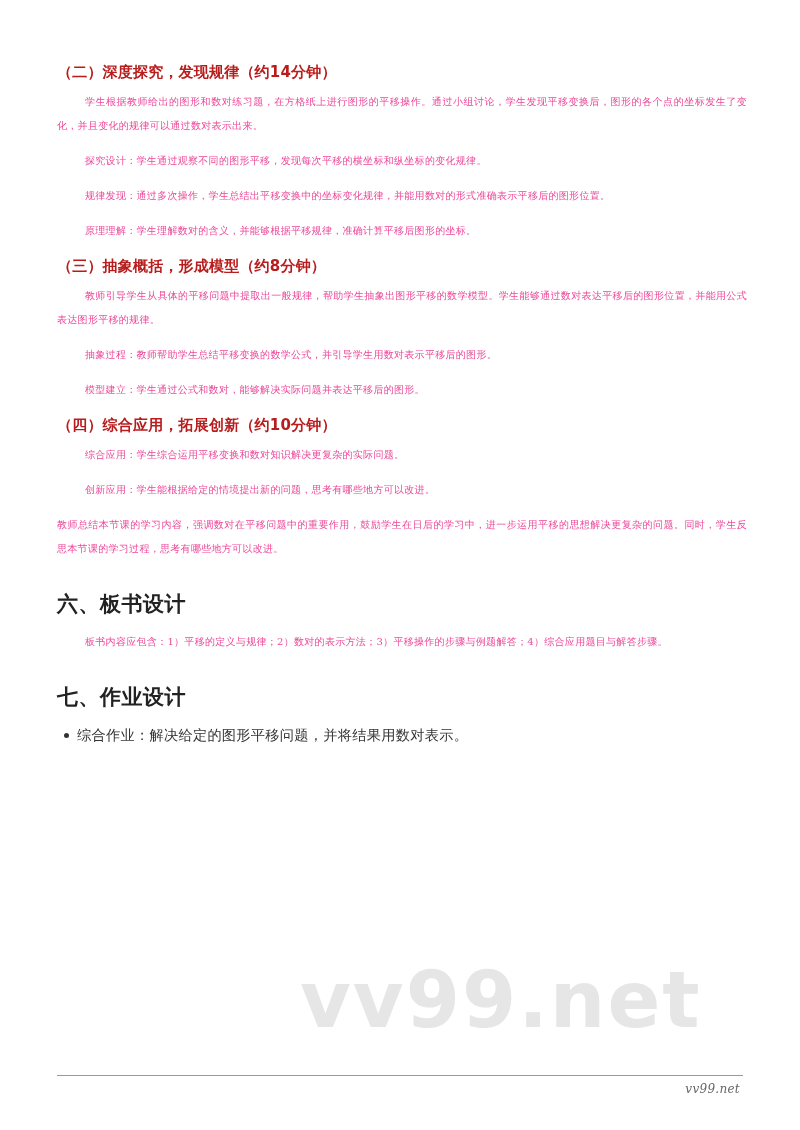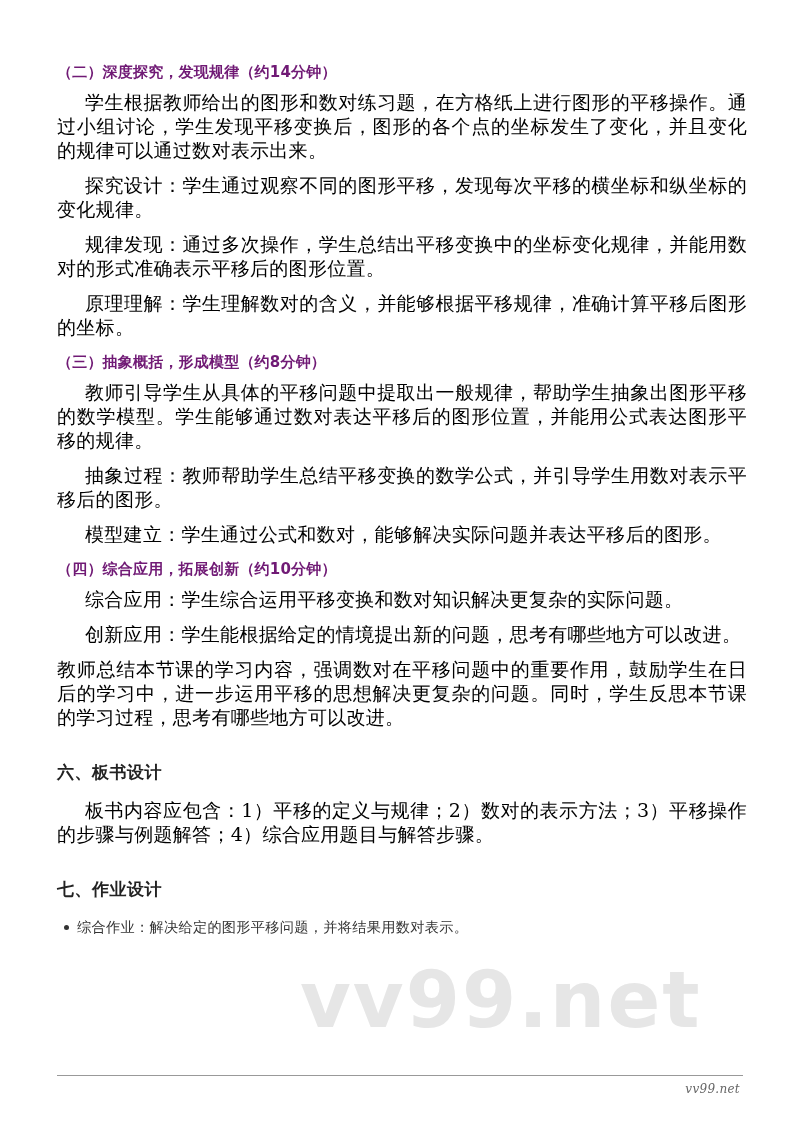--- a/index.html
+++ b/index.html
@@ -18,39 +18,39 @@
   .page {
     position: absolute;
     left: 57px;
     top: 60px;
     width: 690px;
   }
   .sub-heading {
     font-family: "DejaVu Sans", "Liberation Sans", sans-serif;
     font-weight: bold;
     font-size: 15px;
-    color: #701a75;
+    color: #b91c1c;
     margin: 0 0 6px 0;
     line-height: 24px;
     letter-spacing: 0.2px;
   }
   .para {
-    font-size: 19px;
+    font-size: 10px;
     line-height: 24px;
     margin: 0 0 11px 0;
     text-indent: 28px;
     text-align: justify;
-    color: #000000;
+    color: #ec4899;
     letter-spacing: 0.3px;
   }
   .para.noindent { text-indent: 0; }
   .section-heading {
     font-family: "DejaVu Sans", "Liberation Sans", sans-serif;
     font-weight: bold;
-    font-size: 17px;
+    font-size: 21px;
     color: #222;
     margin: 0 0 12px 0;
     line-height: 28px;
     letter-spacing: 0.5px;
   }
   .bullet-list {
     list-style: none;
     margin: 0;
     padding: 0 0 0 20px;
   }

